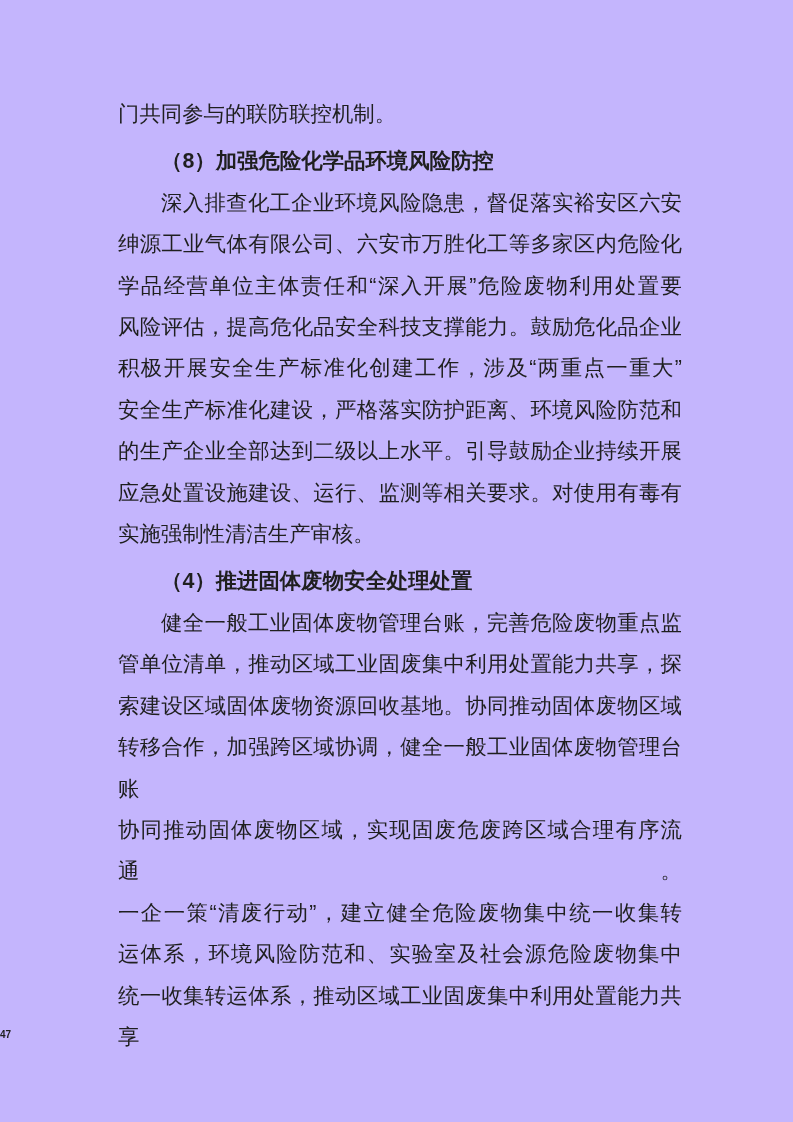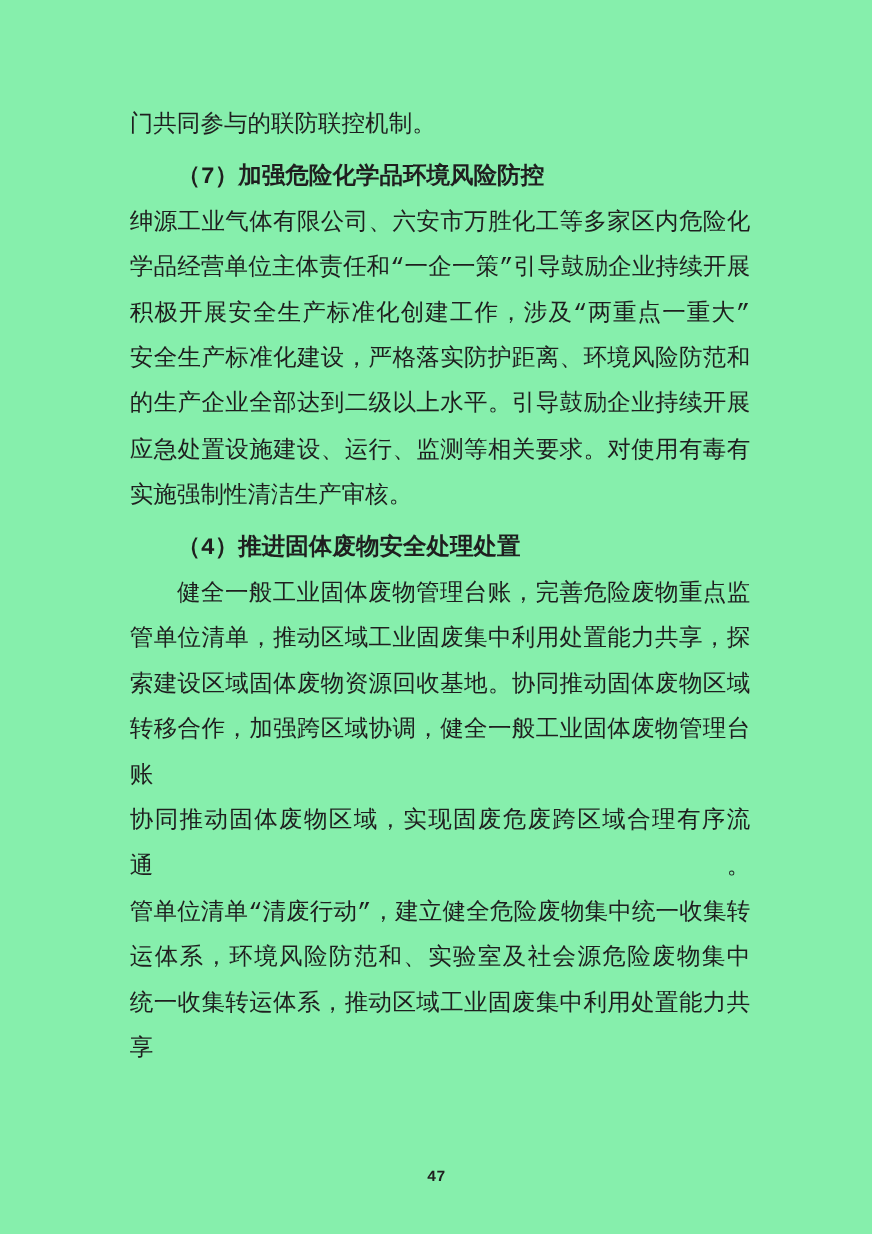--- a/index.html
+++ b/index.html
@@ -4,22 +4,22 @@
 <style>
   html, body {
     margin: 0;
     padding: 0;
     background: #ffffff;
   }
   .page {
     position: relative;
     width: 793px;
     height: 1122px;
-    background: #86efac;
-    font-family: Liberation Mono, monospace;
+    background: #c4b5fd;
+    font-family: Liberation Sans, sans-serif;
     color: #1f1f1f;
     overflow: hidden;
   }
   .content {
     position: absolute;
     left: 118px;
     top: 94px;
     width: 564px;
   }
   .line {
@@ -40,54 +40,55 @@
     font-size: 21.4px;
     line-height: 41.4px;
     font-weight: 700;
     text-indent: 43px;
     text-align: left;
     text-align-last: left;
     margin-top: 6px;
   }
   .page-number {
     position: absolute;
-    top: 1063px;
+    top: 1029px;
     left: 0;
     width: 100%;
-    text-align: center;
-    font-size: 14px;
+    font-size: 10px;
     font-weight: 700;
     color: #1f1f1f;
   }
 </style>
 </head>
 <body>
 
 <div class="page">
   <div class="content">
 
     <div class="line short">门共同参与的联防联控机制。</div>
 
-    <div class="heading">（7）加强危险化学品环境风险防控</div>
+    <div class="heading">（8）加强危险化学品环境风险防控</div>
 
+    <div class="line first">深入排查化工企业环境风险隐患，督促落实裕安区六安</div>
     <div class="line">绅源工业气体有限公司、六安市万胜化工等多家区内危险化</div>
-    <div class="line">学品经营单位主体责任和“一企一策”引导鼓励企业持续开展</div>
+    <div class="line">学品经营单位主体责任和“深入开展”危险废物利用处置要</div>
+    <div class="line">风险评估，提高危化品安全科技支撑能力。鼓励危化品企业</div>
     <div class="line">积极开展安全生产标准化创建工作，涉及“两重点一重大”</div>
     <div class="line">安全生产标准化建设，严格落实防护距离、环境风险防范和</div>
     <div class="line">的生产企业全部达到二级以上水平。引导鼓励企业持续开展</div>
     <div class="line">应急处置设施建设、运行、监测等相关要求。对使用有毒有</div>
     <div class="line short">实施强制性清洁生产审核。</div>
 
     <div class="heading">（4）推进固体废物安全处理处置</div>
 
     <div class="line first">健全一般工业固体废物管理台账，完善危险废物重点监</div>
     <div class="line">管单位清单，推动区域工业固废集中利用处置能力共享，探</div>
     <div class="line">索建设区域固体废物资源回收基地。协同推动固体废物区域</div>
     <div class="line">转移合作，加强跨区域协调，健全一般工业固体废物管理台账</div>
     <div class="line">协同推动固体废物区域，实现固废危废跨区域合理有序流通。</div>
-    <div class="line">管单位清单“清废行动”，建立健全危险废物集中统一收集转</div>
+    <div class="line">一企一策“清废行动”，建立健全危险废物集中统一收集转</div>
     <div class="line">运体系，环境风险防范和、实验室及社会源危险废物集中</div>
     <div class="line">统一收集转运体系，推动区域工业固废集中利用处置能力共享</div>
 
   </div>
 
   <div class="page-number">47</div>
 </div>
 
 </body></html>

